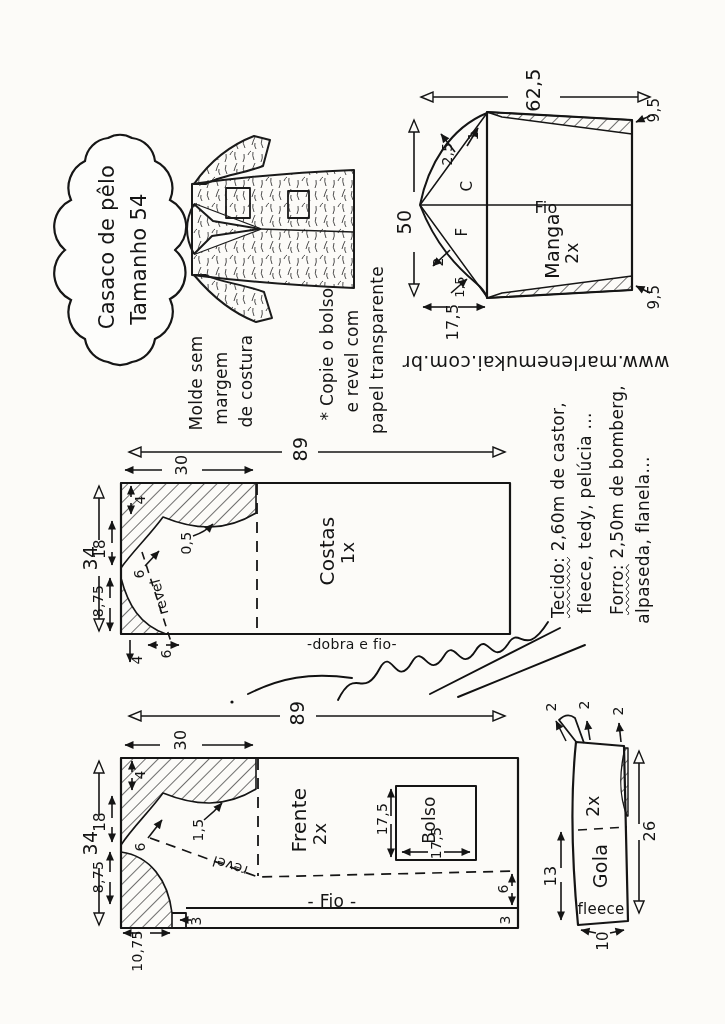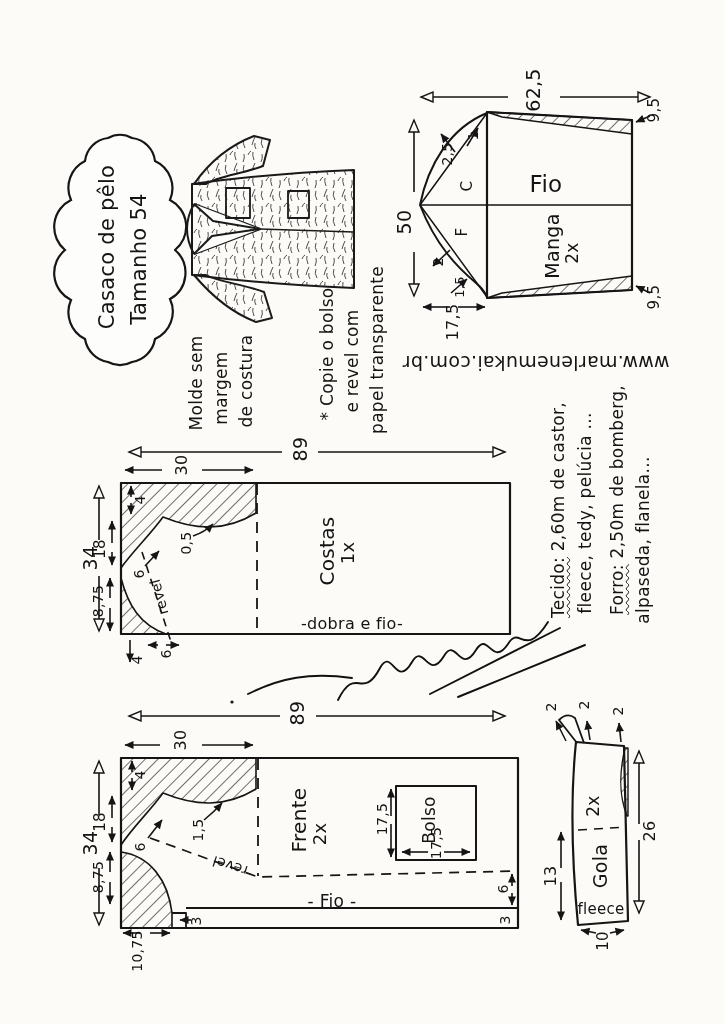--- a/index.html
+++ b/index.html
@@ -186,38 +186,38 @@
   <span class="lbl" style="left:404px;top:222px;font-size:19px">50</span>
   <span class="lbl" style="left:453px;top:322px;font-size:16px">17,5</span>
   <span class="lbl" style="left:654px;top:110px;font-size:15px">9,5</span>
   <span class="lbl" style="left:654px;top:297px;font-size:15px">9,5</span>
   <span class="lbl" style="left:447px;top:154px;font-size:14px">2,5</span>
   <span class="lbl" style="left:473px;top:136px;font-size:14px">1</span>
   <span class="lbl" style="left:438px;top:262px;font-size:14px">2</span>
   <span class="lbl" style="left:459px;top:287px;font-size:13px">1,5</span>
   <span class="lbl" style="left:467px;top:186px;font-size:15px">C</span>
   <span class="lbl" style="left:462px;top:232px;font-size:15px">F</span>
-  <span class="lbl hz" style="left:546px;top:184px;font-size:23px">Fio</span>
+  <span class="lbl hz" style="left:546px;top:208px;font-size:16px">Fio</span>
   <span class="lbl" style="left:552px;top:246px;font-size:19px">Manga</span>
   <span class="lbl" style="left:572px;top:253px;font-size:17px">2x</span>
 
   <span class="lbl" style="left:300px;top:449px;font-size:19px">89</span>
   <span class="lbl" style="left:90px;top:558px;font-size:19px">34</span>
   <span class="lbl" style="left:182px;top:465px;font-size:16px">30</span>
   <span class="lbl" style="left:140px;top:500px;font-size:14px">4</span>
   <span class="lbl" style="left:100px;top:549px;font-size:15px">18</span>
   <span class="lbl" style="left:98px;top:601px;font-size:14px">8,75</span>
   <span class="lbl" style="left:139px;top:574px;font-size:14px">6</span>
   <span class="lbl" style="left:186px;top:543px;font-size:14px">0,5</span>
   <span class="lbl" style="left:159px;top:597px;font-size:14px;transform:translate(-50%,-50%) rotate(-105deg)">revel</span>
   <span class="lbl" style="left:137px;top:660px;font-size:14px">4</span>
   <span class="lbl" style="left:166px;top:654px;font-size:14px">6</span>
   <span class="lbl" style="left:327px;top:551px;font-size:20px">Costas</span>
   <span class="lbl" style="left:348px;top:553px;font-size:18px">1x</span>
-  <span class="lbl hz" style="left:352px;top:624px;font-size:16px">-dobra e fio-</span>
+  <span class="lbl hz" style="left:352px;top:644px;font-size:14px">-dobra e fio-</span>
 
   <span class="lbl" style="left:297px;top:713px;font-size:19px">89</span>
   <span class="lbl" style="left:90px;top:843px;font-size:19px">34</span>
   <span class="lbl" style="left:181px;top:740px;font-size:16px">30</span>
   <span class="lbl" style="left:140px;top:775px;font-size:14px">4</span>
   <span class="lbl" style="left:100px;top:822px;font-size:15px">18</span>
   <span class="lbl" style="left:98px;top:877px;font-size:14px">8,75</span>
   <span class="lbl" style="left:137px;top:951px;font-size:14px">10,75</span>
   <span class="lbl" style="left:140px;top:847px;font-size:14px">6</span>
   <span class="lbl" style="left:198px;top:830px;font-size:14px">1,5</span>

